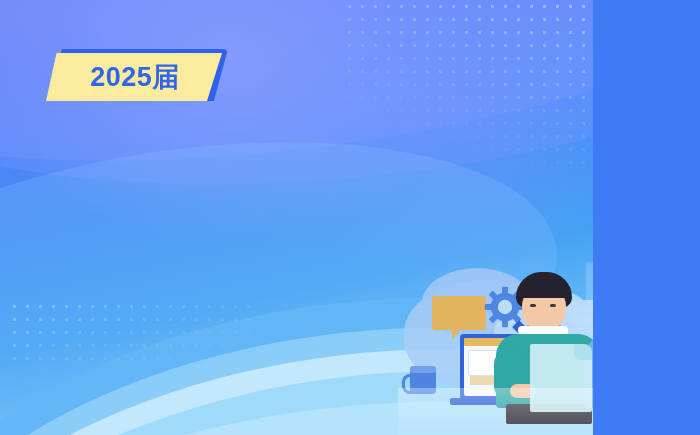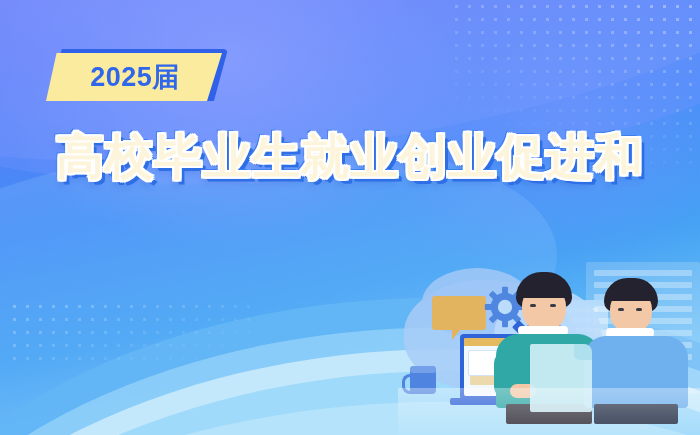--- a/index.html
+++ b/index.html
@@ -2,22 +2,23 @@
 <html><head>
 <meta charset="utf-8">
 <style>
   html,body{margin:0;padding:0;}
   body{
     width:700px;height:435px;overflow:hidden;
     font-family:"Liberation Sans","DejaVu Sans",sans-serif;
     background:#3f7bf5;
   }
   .banner{
-    position:relative;width:700px;height:435px;overflow:hidden;
+    position:relative;width:573px;height:435px;overflow:hidden;
     background:linear-gradient(168deg,#6d7ff7 0%,#5d7ef8 14%,#3f8ef6 42%,#41a2f3 63%,#6fc0f7 82%,#9fd8fb 100%);
+    padding-left:20px;
   }
 
   
   .bg-layer{position:absolute;pointer-events:none;}
 
   .glow-top{
     left:-120px;top:-200px;width:700px;height:520px;border-radius:50%;
     background:radial-gradient(closest-side,rgba(146,160,255,.85),rgba(146,160,255,0) 72%);
   }
   .glow-right{
@@ -174,21 +175,20 @@
   <div class="bg-layer dots dots-bl"></div>
 
   <div class="badge-wrap">
     <div class="badge-shadow"></div>
     <div class="badge">
       <span class="badge-text">2025届</span>
     </div>
   </div>
 
   <div class="title">
-    <span class="title-line l1">高校毕业生就业创业促进和</span>
   </div>
 
   <div class="illus">
 
     <div class="i panel-d" style="left:188px;top:0;width:114px;height:132px;"></div>
     <div class="i sliver" style="left:196px;top:8px;width:98px;height:6px;"></div>
     <div class="i sliver" style="left:196px;top:20px;width:98px;height:6px;"></div>
     <div class="i sliver" style="left:196px;top:32px;width:98px;height:6px;"></div>
     <div class="i sliver" style="left:196px;top:44px;width:98px;height:6px;"></div>
     <div class="i sliver" style="left:196px;top:56px;width:98px;height:6px;"></div>

